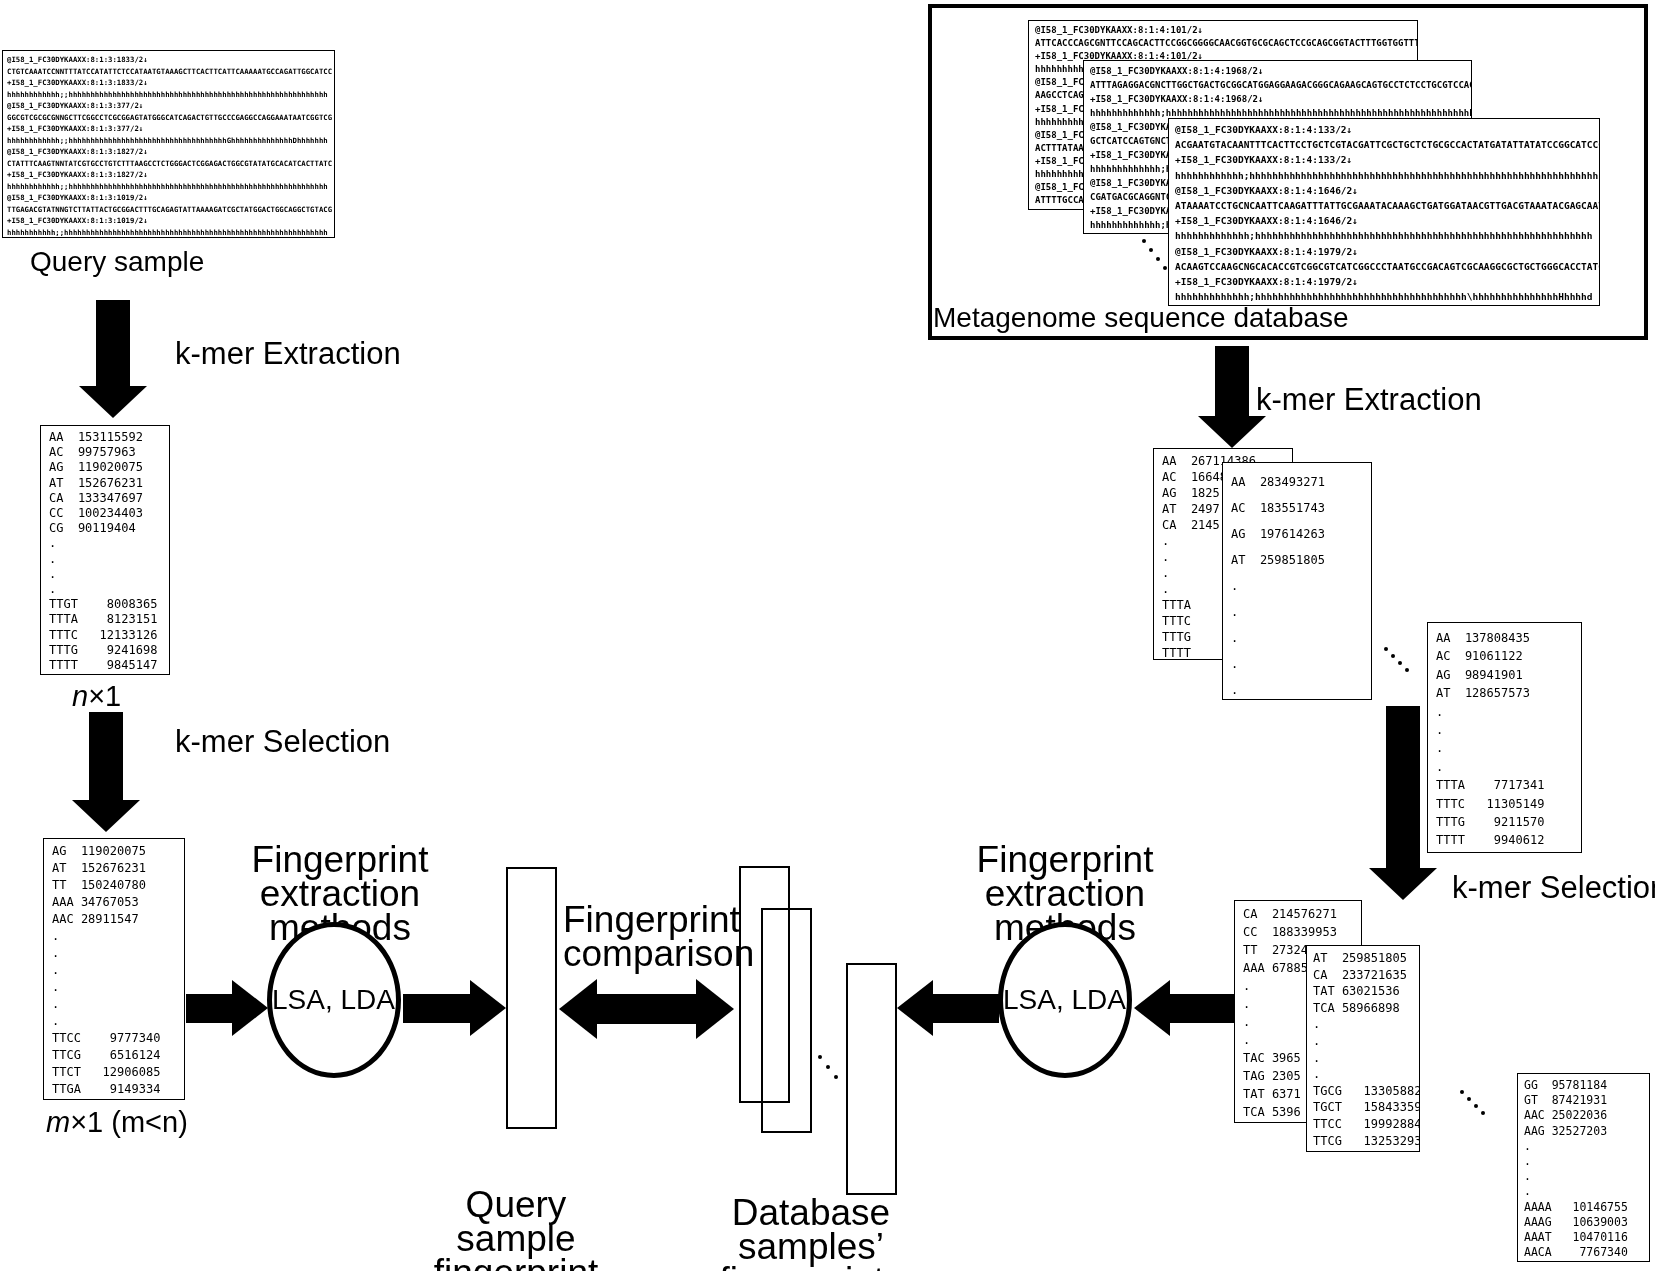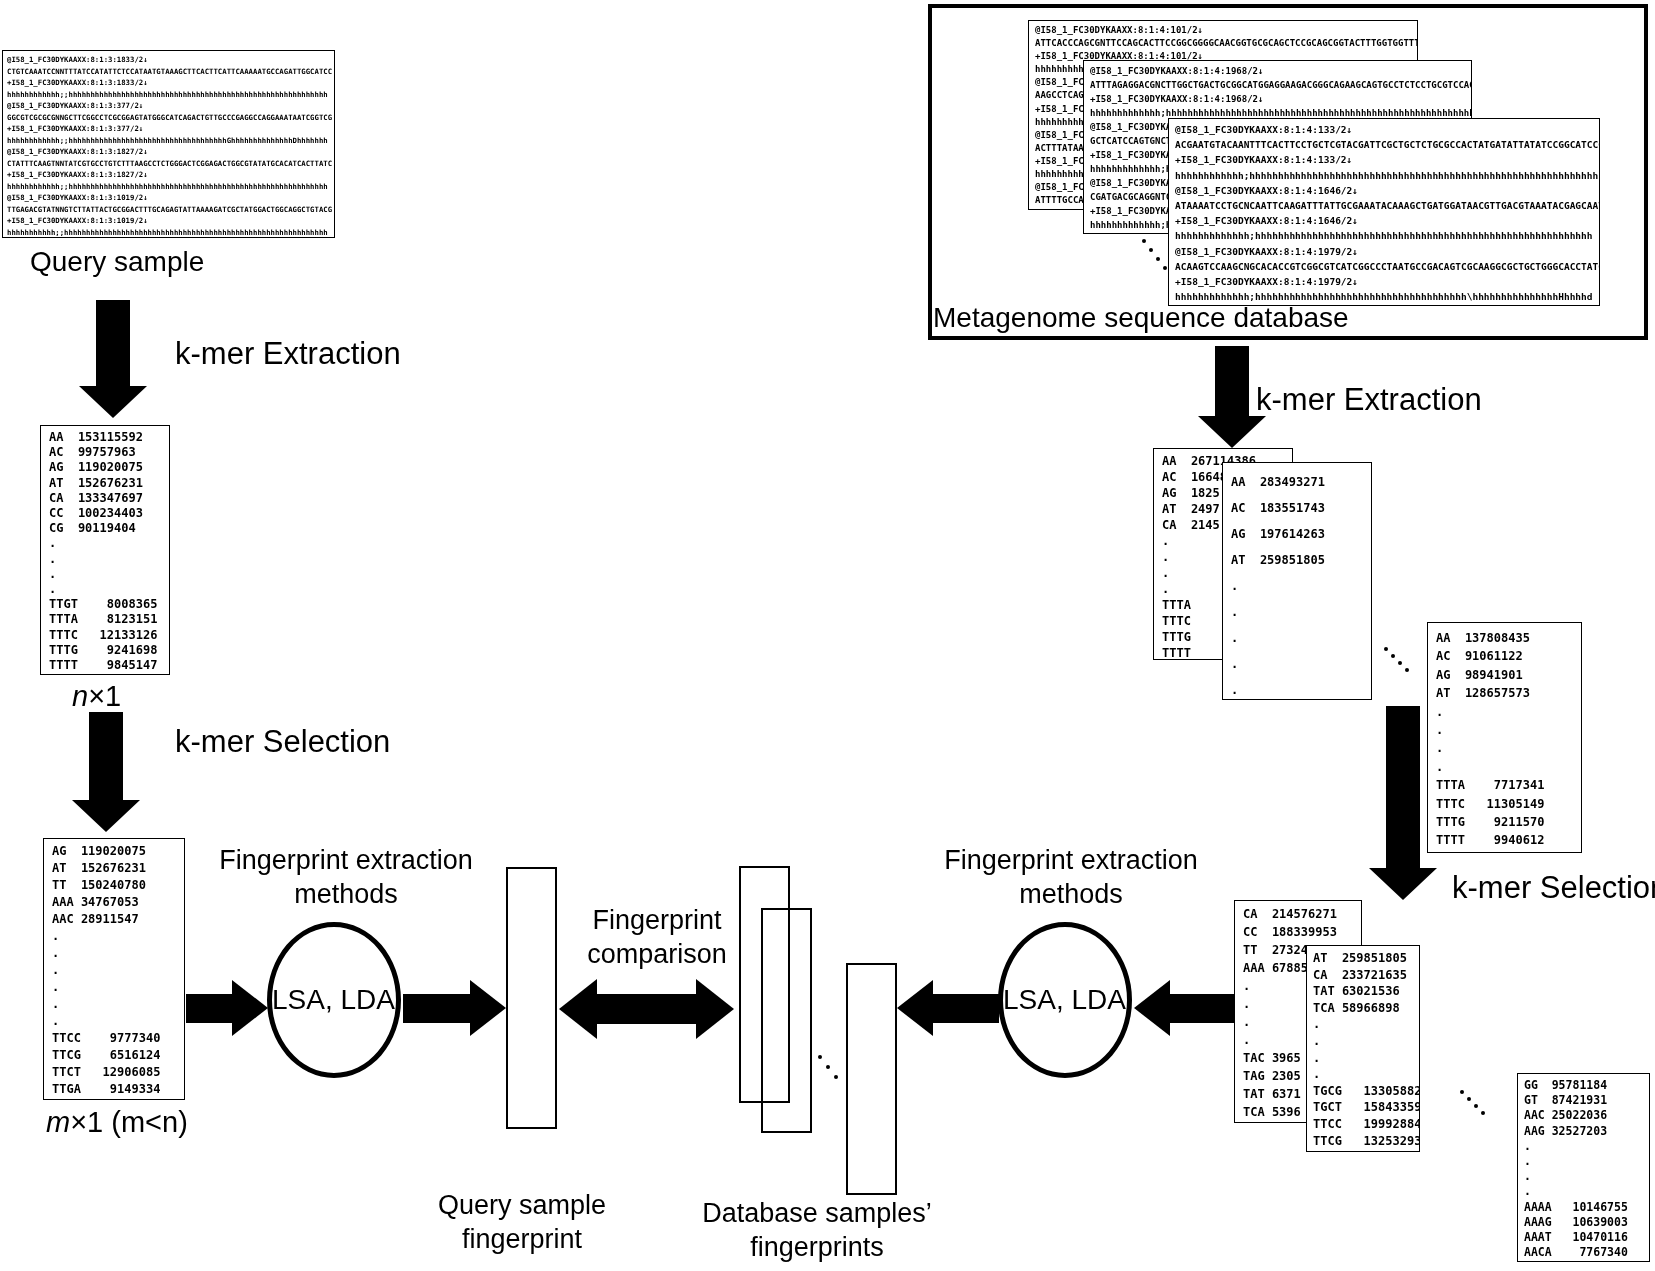--- a/index.html
+++ b/index.html
@@ -3,25 +3,25 @@
 <meta charset="utf-8">
 <style>
   html,body{margin:0;padding:0;background:#fff;}
   body{width:1655px;height:1271px;position:relative;overflow:hidden;
        font-family:"Liberation Sans",sans-serif;color:#000;}
   .abs{position:absolute;}
   
   .fq{font-family:"DejaVu Sans Mono",monospace;font-weight:bold;white-space:pre;
       margin:0;overflow:hidden;box-sizing:border-box;background:#fff;border:1.5px solid #000;}
   
-  .kmer{font-family:"DejaVu Sans Mono",monospace;font-weight:bold;white-space:pre;
+  .kmer{font-family:"DejaVu Sans Mono",monospace;font-weight:normal;white-space:pre;
         margin:0;overflow:hidden;box-sizing:border-box;background:#fff;border:1.8px solid #000;
         font-size:12px;padding:4px 16px 0 8px;}
   .lbl{font-size:31px;white-space:nowrap;}
-  .ctr{text-align:center;font-size:27px;line-height:34px;margin-left:6px;}
+  .ctr{text-align:center;font-size:37px;line-height:34px;}
   .shaft{background:#000;}
   .tri-d{width:0;height:0;border-left:34px solid transparent;border-right:34px solid transparent;border-top:32px solid #000;}
   .tri-r{width:0;height:0;border-top:28px solid transparent;border-bottom:28px solid transparent;border-left:36px solid #000;}
   .tri-l{width:0;height:0;border-top:28px solid transparent;border-bottom:28px solid transparent;border-right:36px solid #000;}
   .tri-r2{width:0;height:0;border-top:30px solid transparent;border-bottom:30px solid transparent;border-left:38px solid #000;}
   .tri-l2{width:0;height:0;border-top:30px solid transparent;border-bottom:30px solid transparent;border-right:38px solid #000;}
   .rect{border:2.5px solid #000;box-sizing:border-box;background:transparent;}
   .circle{border:5px solid #000;border-radius:50%;box-sizing:border-box;
           display:flex;align-items:center;justify-content:flex-start;font-size:28px;background:#fff;}
   .dot{width:4px;height:4px;background:#000;border-radius:50%;}

